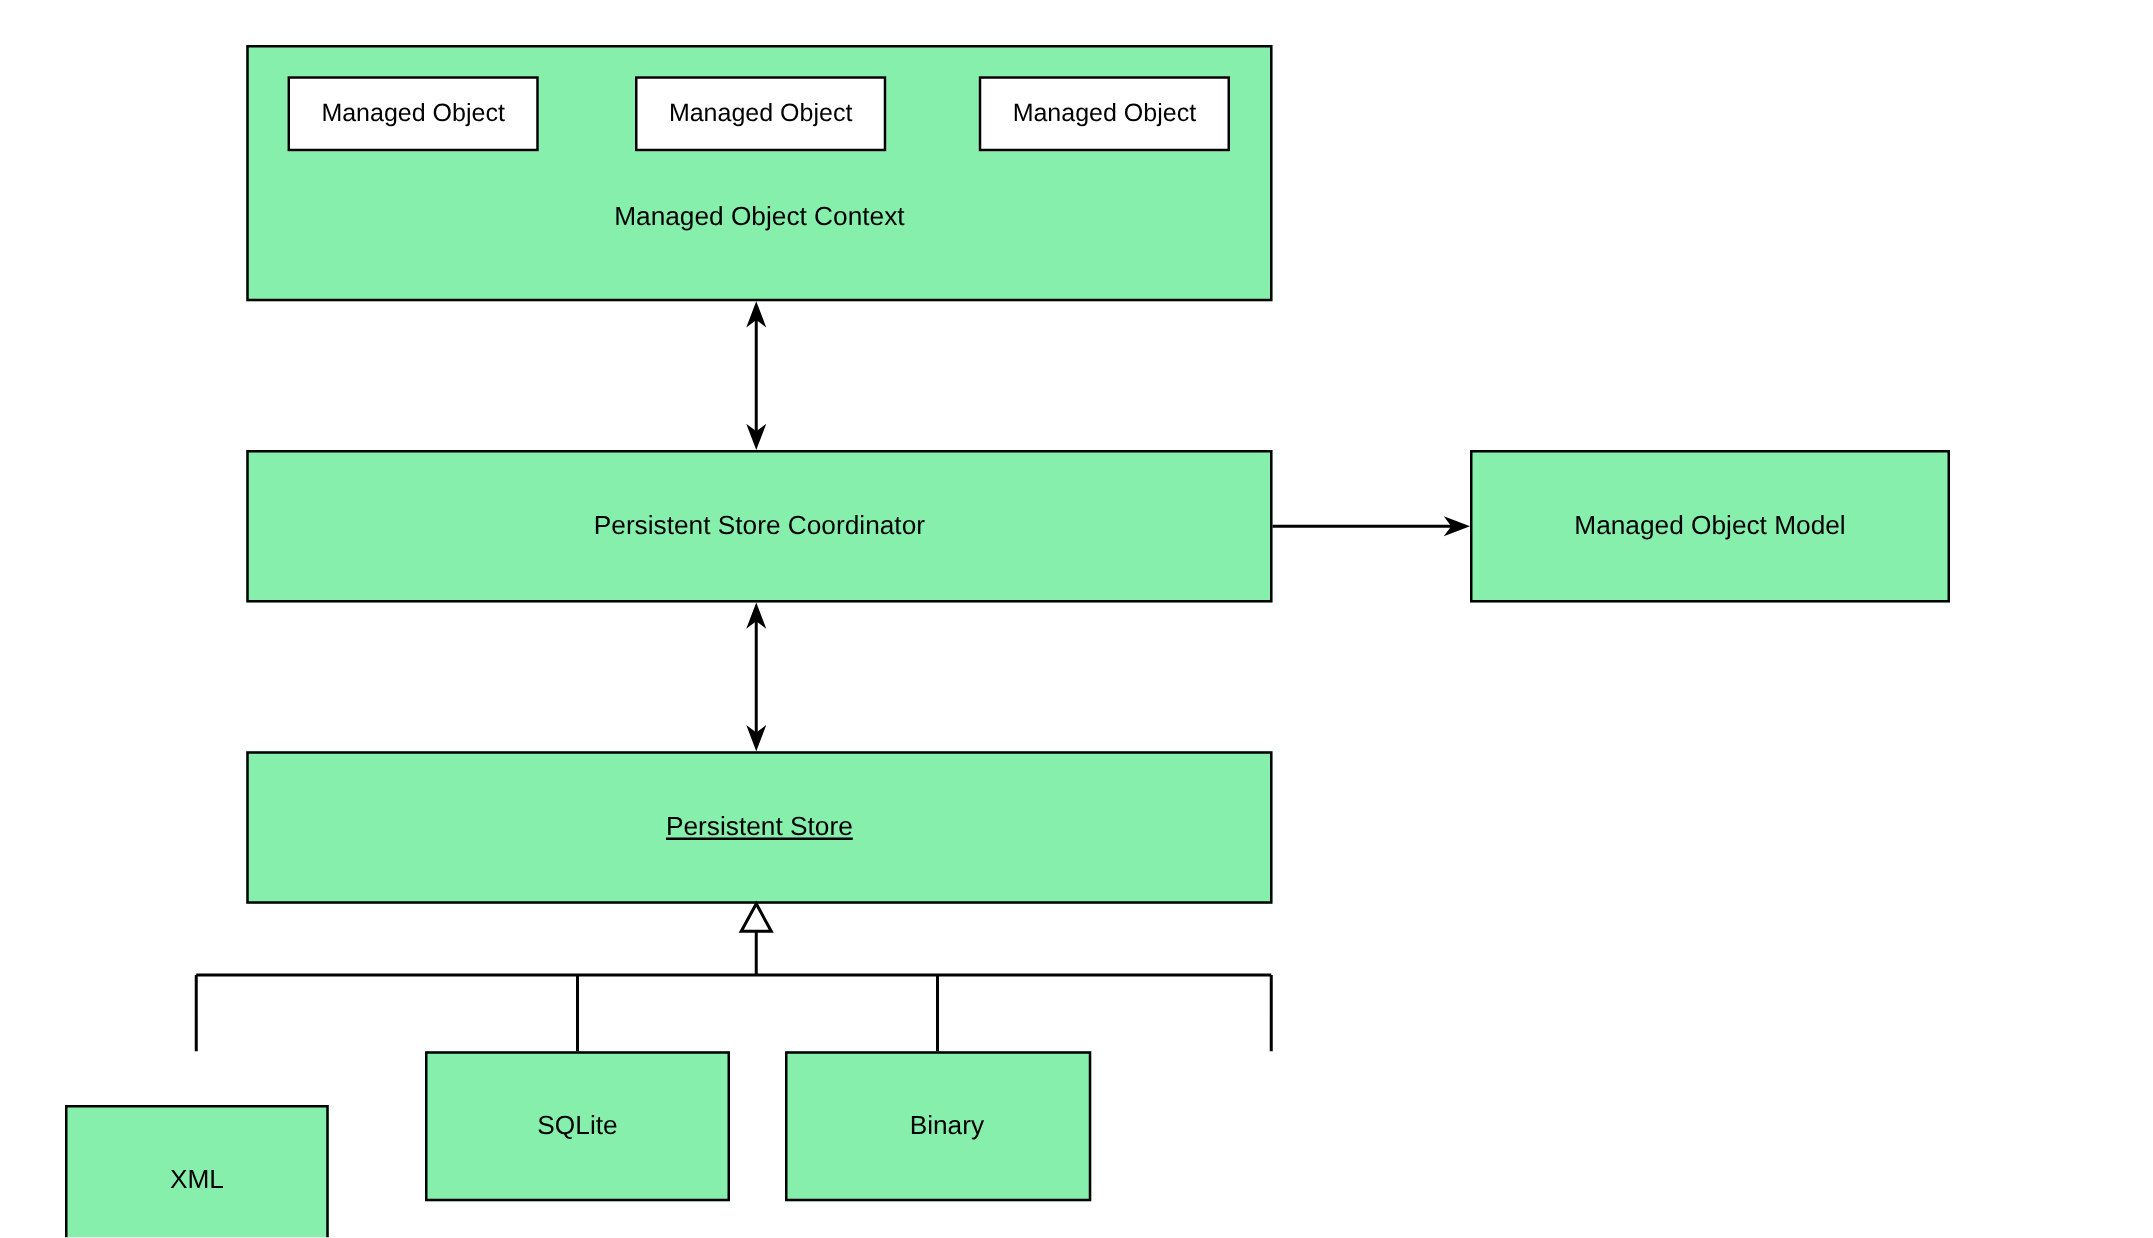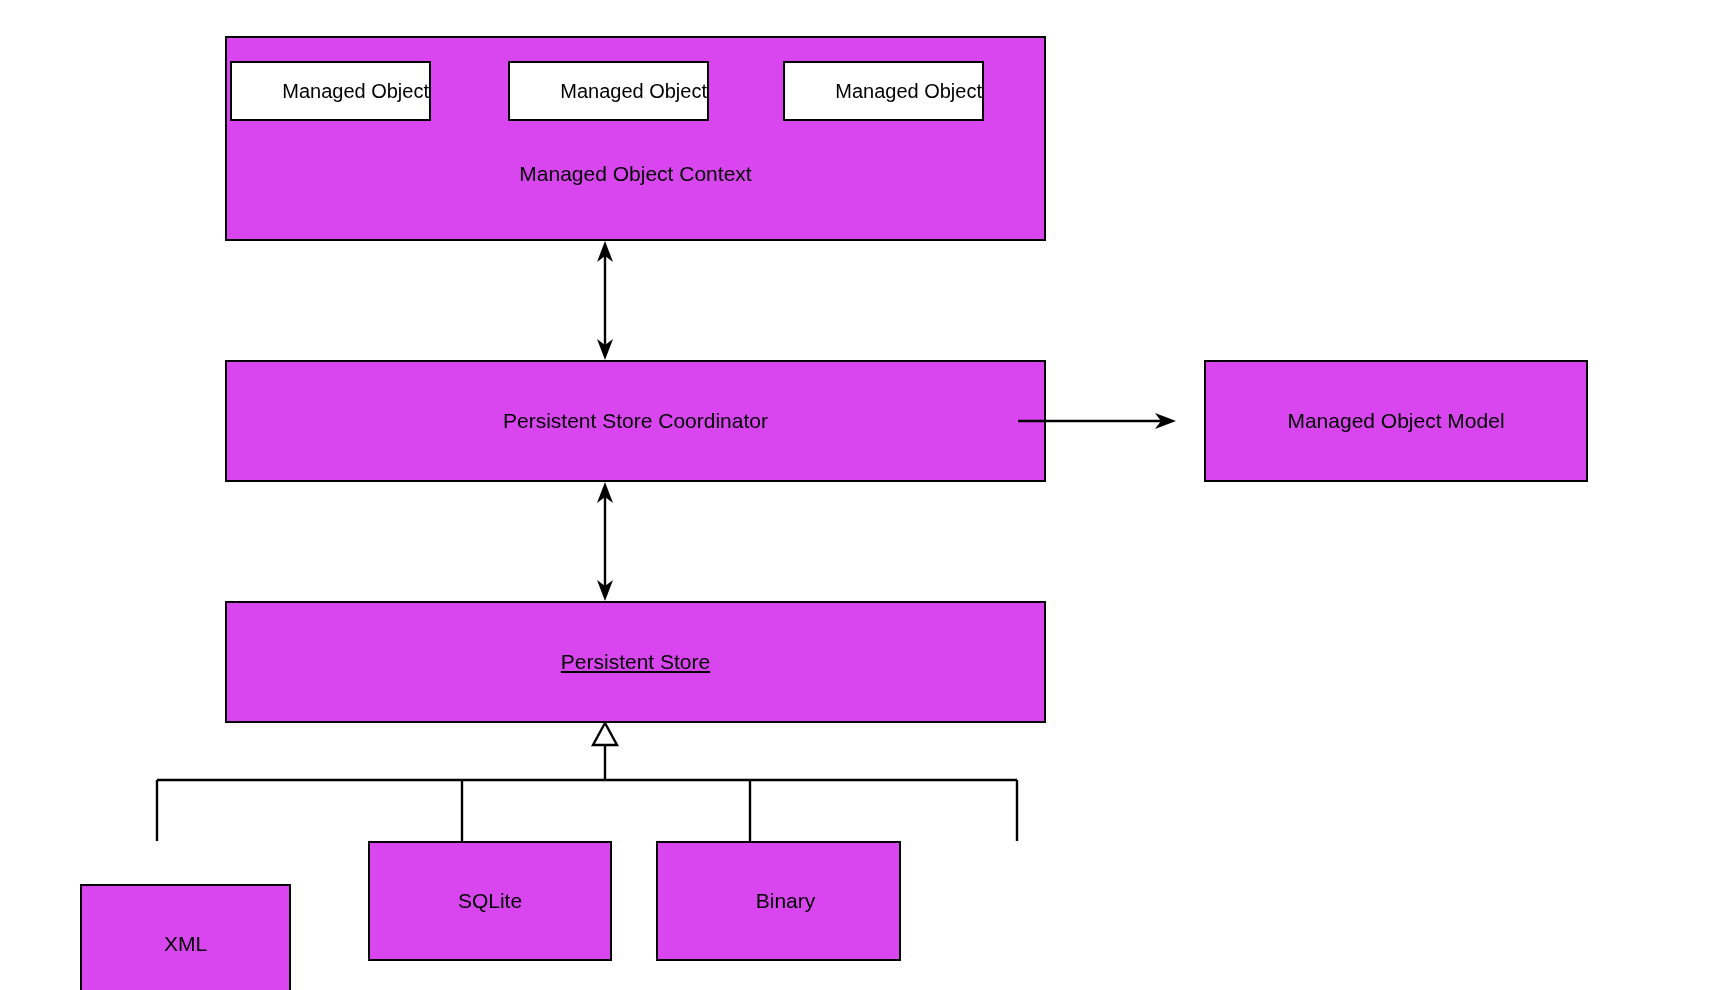--- a/index.html
+++ b/index.html
@@ -15,26 +15,25 @@
     position: relative;
     width: 1722px;
     height: 990px;
     background: #ffffff;
     overflow: hidden;
   }
   .box {
     position: absolute;
     box-sizing: border-box;
     border: 2px solid #000000;
-    background: #d946ef;
+    background: #86efac;
     display: flex;
     align-items: center;
     justify-content: center;
     text-align: center;
-    margin-left: 28px;
   }
   .box-label {
     font-size: 21px;
     line-height: 1.2;
     color: #000000;
     white-space: nowrap;
   }
   
   #moc-container {
     display: block;
@@ -48,21 +47,21 @@
     font-size: 21px;
     color: #000000;
   }
   .mo-box {
     position: absolute;
     box-sizing: border-box;
     border: 2px solid #000000;
     background: #ffffff;
     display: flex;
     align-items: center;
-    justify-content: flex-end;
+    justify-content: center;
   }
   .mo-box .box-label { font-size: 20px; }
 
   svg.connectors {
     position: absolute;
     left: 0;
     top: 0;
     width: 1722px;
     height: 990px;
     pointer-events: none;

